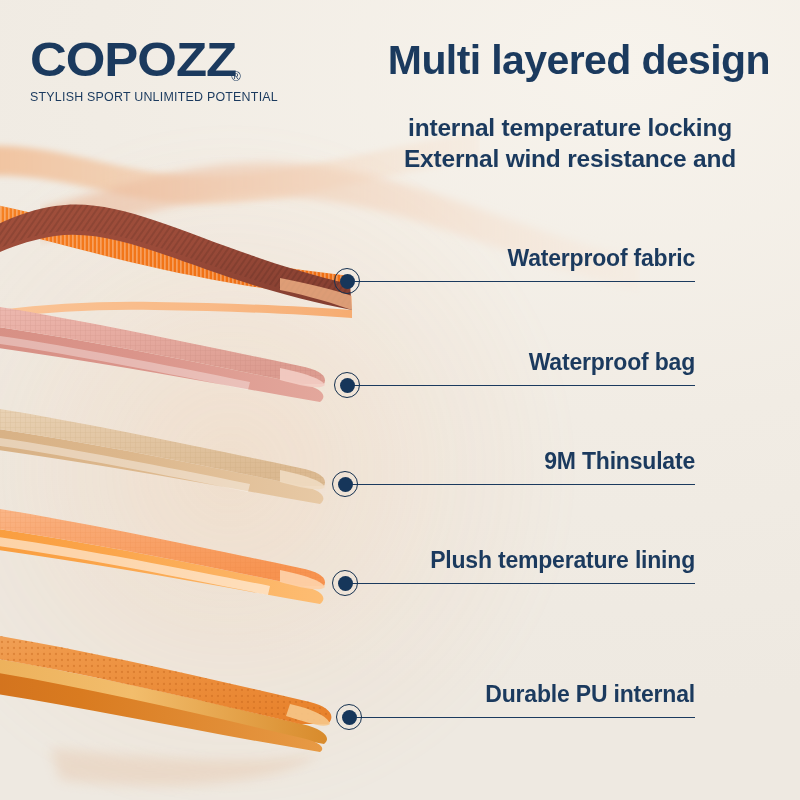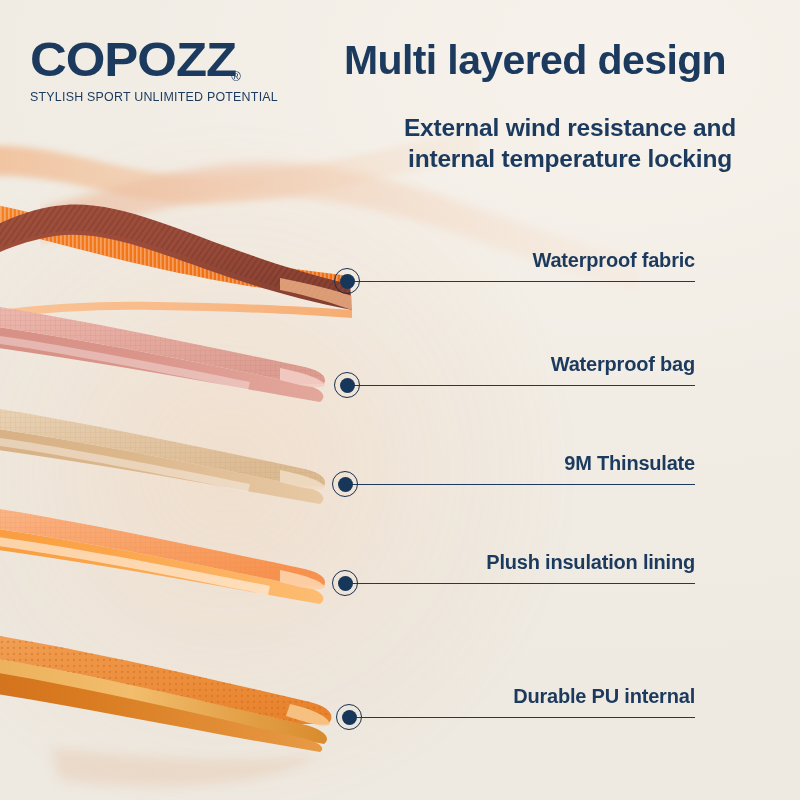--- a/index.html
+++ b/index.html
@@ -88,21 +88,21 @@
     transform: scaleX(0.995);
     transform-origin: left center;
   }
 
   
   .headline {
     position: absolute;
     right: 30px;
     top: 38px;
     width: 470px;
-    text-align: center;
+    text-align: right;
     font-size: 41px;
     font-weight: bold;
     letter-spacing: -0.6px;
     color: #1b3a5e;
     line-height: 1.08;
   }
   .subheadline {
     position: absolute;
     right: 30px;
     top: 112px;
@@ -125,21 +125,21 @@
     position: absolute;
     height: 1px;
     background: #1b3a5e;
     top: 0;
   }
   .callout-label {
     position: absolute;
     bottom: 9px;
     right: 0;
     white-space: nowrap;
-    font-size: 20px;
+    font-size: 23px;
     font-weight: bold;
     letter-spacing: -0.2px;
     color: #1b3a5e;
   }
   .marker {
     position: absolute;
     width: 26px;
     height: 26px;
     border-radius: 50%;
     top: -13px;
@@ -407,22 +407,22 @@
   <div class="logo-block">
     <div class="logo-row">
       <span class="logo-word">COPOZZ</span>
       <span class="logo-reg">®</span>
     </div>
     <div class="logo-tagline">STYLISH SPORT  UNLIMITED POTENTIAL</div>
   </div>
 
   <div class="headline">Multi layered design</div>
   <div class="subheadline">
+    <div>internal temperature locking</div>
     <div>External wind resistance and</div>
-    <div>internal temperature locking</div>
   </div>
 
   <div class="callout" style="left:334px; top:281px; width:361px;">
     <div class="callout-line" style="left:13px; width:348px;"></div>
     <div class="marker" style="left:0;"></div>
     <div class="callout-label">Waterproof fabric</div>
   </div>
 
   <div class="callout" style="left:334px; top:385px; width:361px;">
     <div class="callout-line" style="left:13px; width:348px;"></div>
@@ -432,21 +432,21 @@
 
   <div class="callout" style="left:332px; top:484px; width:363px;">
     <div class="callout-line" style="left:13px; width:350px;"></div>
     <div class="marker" style="left:0;"></div>
     <div class="callout-label">9M Thinsulate</div>
   </div>
 
   <div class="callout" style="left:332px; top:583px; width:363px;">
     <div class="callout-line" style="left:13px; width:350px;"></div>
     <div class="marker" style="left:0;"></div>
-    <div class="callout-label">Plush insulation lining</div>
+    <div class="callout-label">Plush temperature lining</div>
   </div>
 
   <div class="callout" style="left:336px; top:717px; width:359px;">
     <div class="callout-line" style="left:13px; width:346px;"></div>
     <div class="marker" style="left:0;"></div>
     <div class="callout-label">Durable PU internal</div>
   </div>
 
 </div>
 

